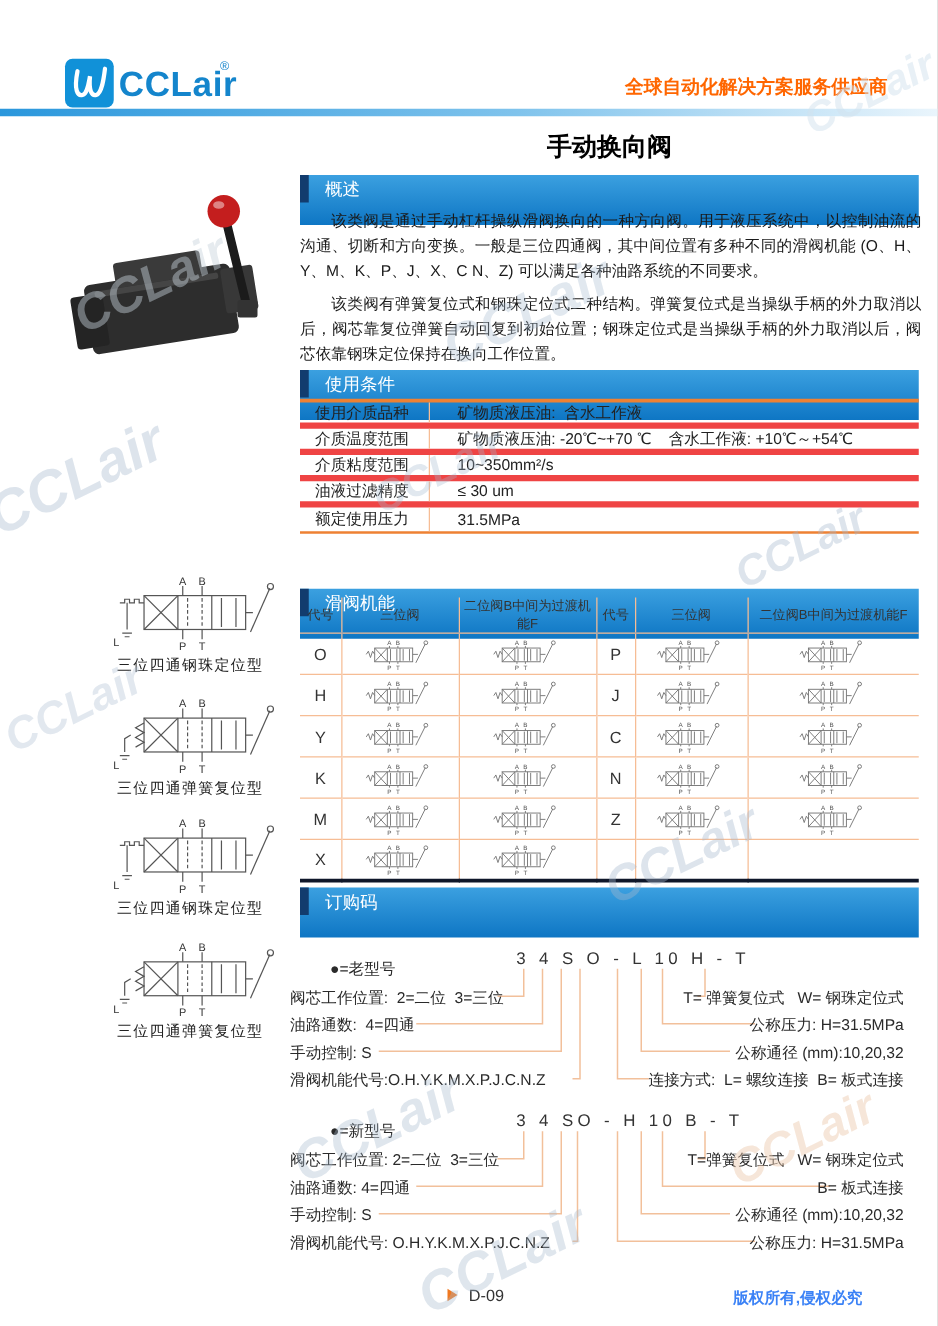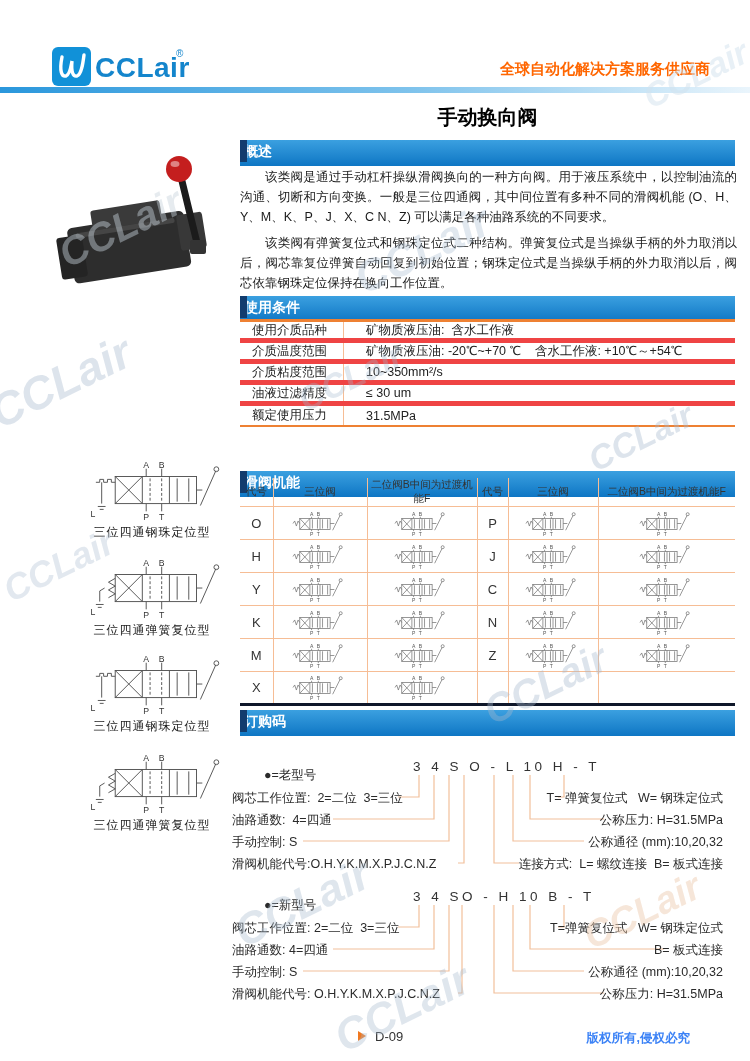--- a/index.html
+++ b/index.html
@@ -10,24 +10,24 @@
   .logo-box { position:absolute; left:52px; top:47px; width:39px; height:39px; background:#1191d8; border-radius:6px; }
   .logo-text { position:absolute; left:95px; top:52px; font-size:28px; font-weight:bold; color:#1485cc; letter-spacing:0.5px; }
   .logo-reg { position:absolute; left:176px; top:48px; font-size:10px; color:#1485cc; }
   .tagline { position:absolute; right:40px; top:60px; color:#ff6600; font-weight:bold; font-size:15px; }
   .header-band { position:absolute; left:0; top:87px; width:750px; height:6px;
                  background:linear-gradient(90deg,#2a97dc 0%,#7fc3ec 55%,#eaf5fc 100%); }
   .page-title { position:absolute; left:240px; top:104px; width:495px; text-align:center;
                 font-size:20px; font-weight:bold; color:#000; }
 
   
-  .section-bar { position:absolute; left:240px; width:495px; height:26px;
+  .section-bar { position:absolute; left:240px; width:495px; height:40px;
                  background:linear-gradient(180deg,#3ba0e0,#0e76c4);
-                 color:#fff; font-weight:bold; font-size:14px; line-height:22px;
-                 padding-left:4px; }
+                 color:#fff; font-weight:normal; font-size:14px; line-height:22px;
+                 padding-left:20px; }
   .section-bar::before { content:""; position:absolute; left:0; top:0; width:7px; height:22px; background:#123c6e; }
   #bar-overview { top:140px; } #bar-conditions { top:296px; }
   #bar-spool { top:455px;margin-top:16px; } #bar-ordering { top:710px; }
 
   
   .overview-text { position:absolute; left:240px; top:167px; width:497px;
                    font-size:12.5px; line-height:20px; color:#1a1a1a; text-align:justify; }
   .overview-text p { text-indent:2em; }
   .overview-text p + p { margin-top:6px; }
 

